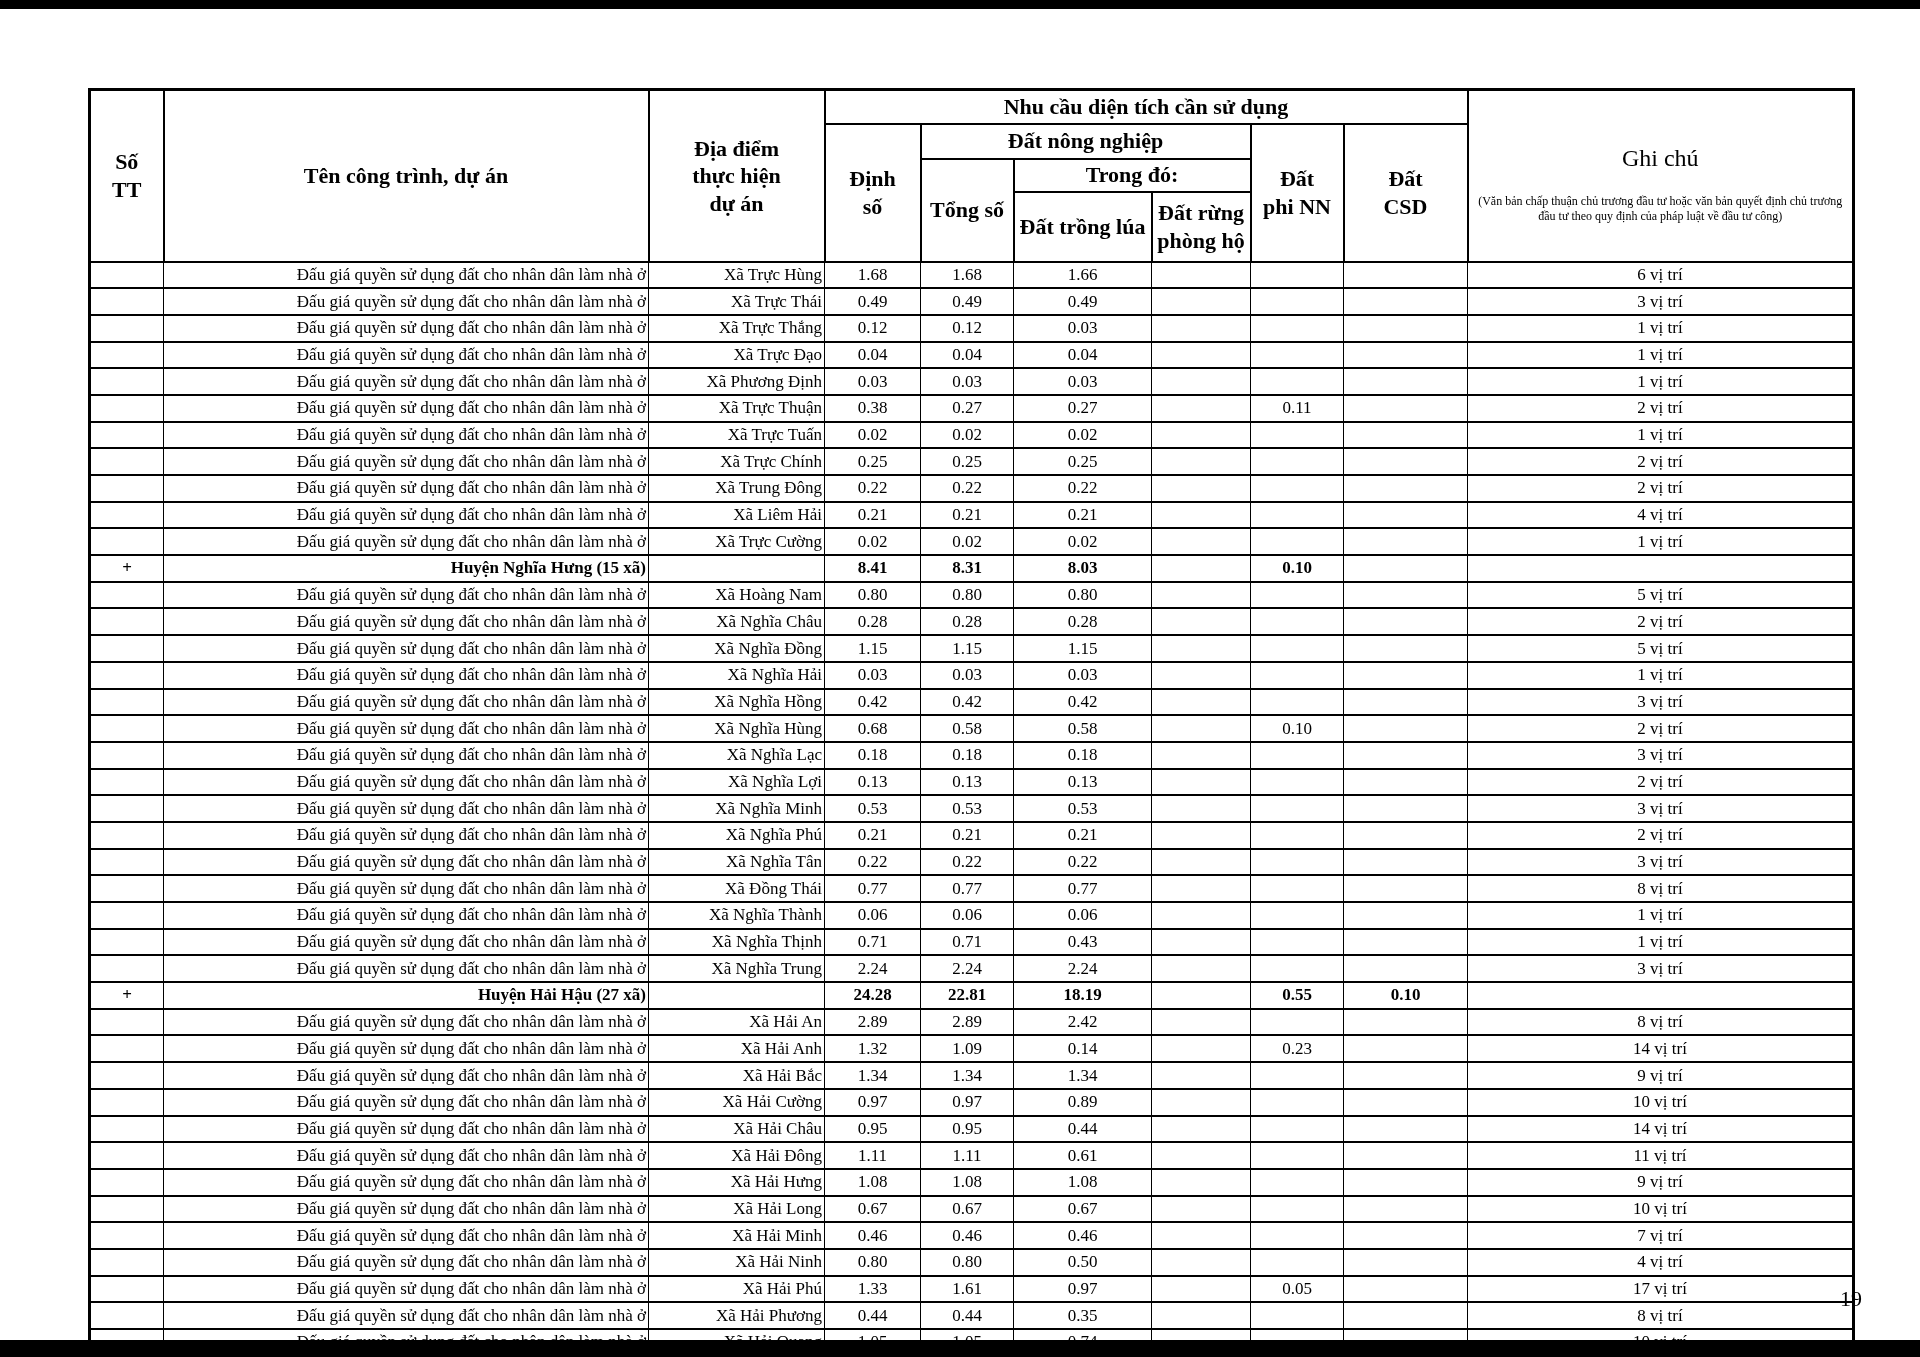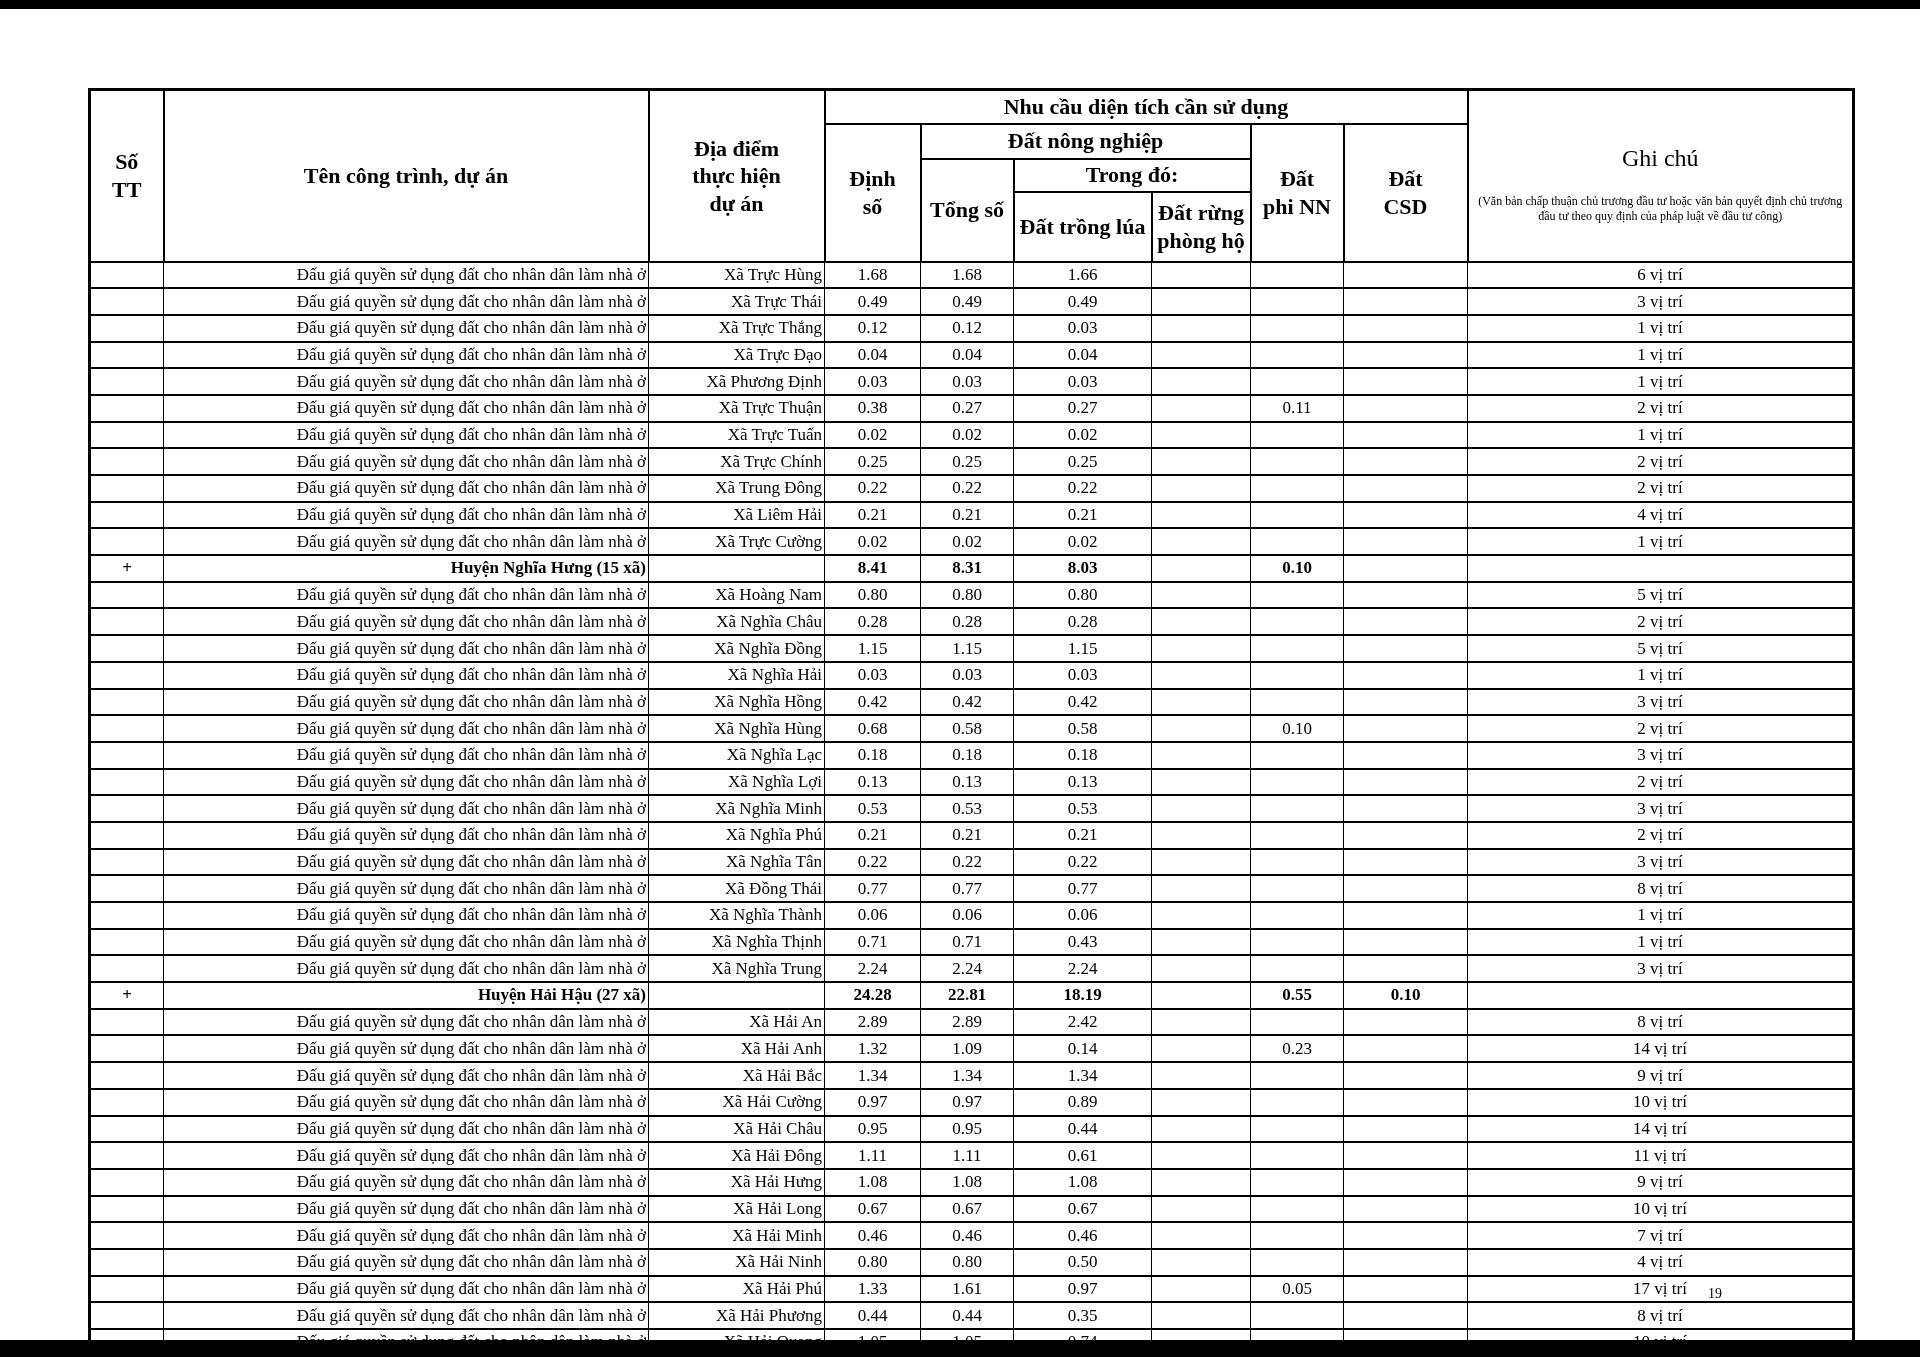--- a/index.html
+++ b/index.html
@@ -56,23 +56,23 @@
     line-height: 1.05;
     white-space: nowrap;
     text-align: center;
   }
   .land-table tbody td.col-ten     { text-align: right; padding-left: 4px; }
   .land-table tbody td.col-diadiem { text-align: right; padding-left: 4px; }
   .land-table tbody tr.summary td  { font-weight: bold; }
 
   .page-number {
     position: absolute;
-    left: 1708px;
+    left: 1840px;
     top: 1286px;
-    font-size: 14px;
+    font-size: 22px;
   }
 </style>
 </head>
 <body>
 
 <div class="page">
   <div class="scan-edge top"></div>
   <div class="scan-edge bottom"></div>
 
   <table class="land-table">

